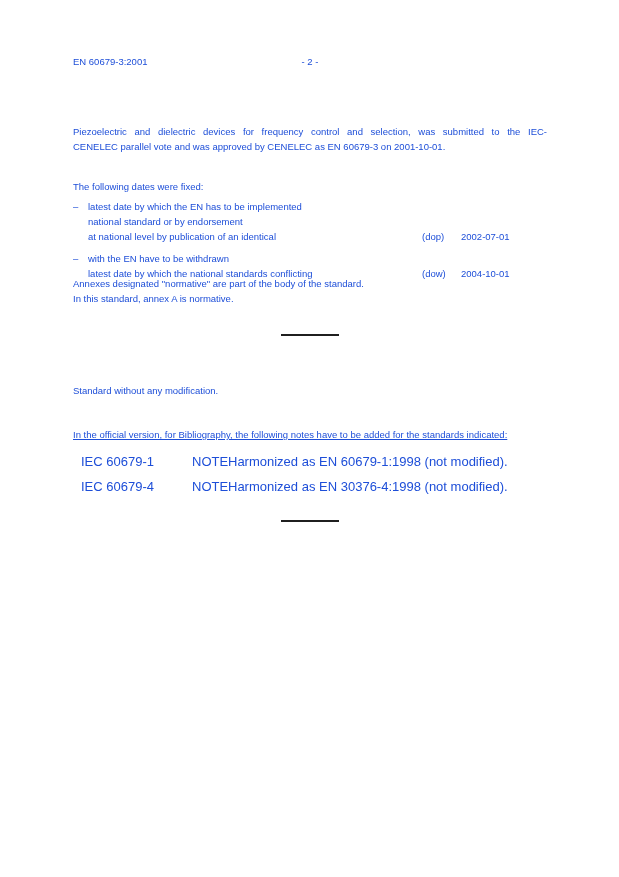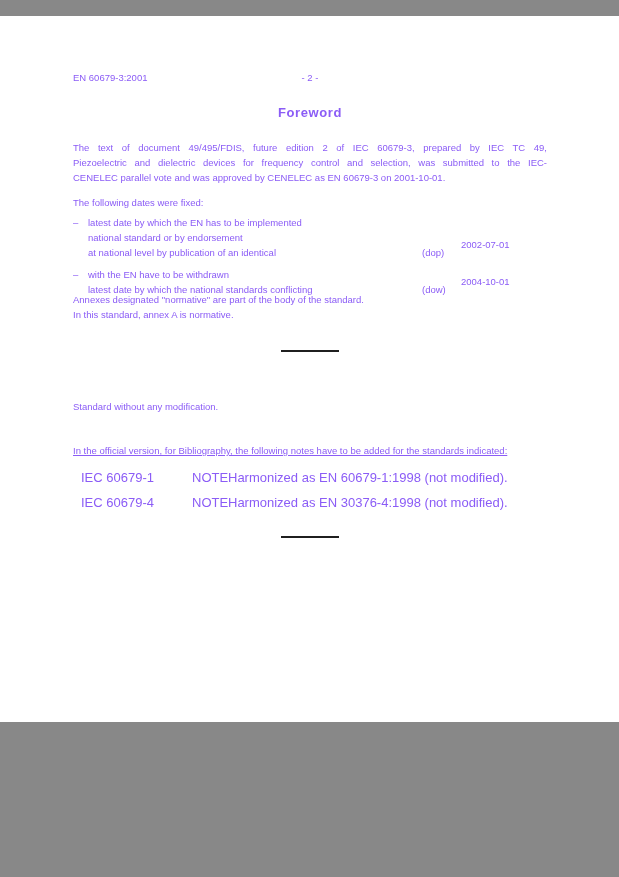--- a/index.html
+++ b/index.html
@@ -1,23 +1,23 @@
 <!DOCTYPE html>
 <html><head>
 <meta charset="utf-8">
 <style>
   html, body { margin: 0; padding: 0; background: #888; }
   .page {
     position: relative;
     width: 619px;
-    height: 706px;
-    margin: 16px auto;
+    height: 877px;
+    margin: 0 auto;
     background: #ffffff;
     font-family: "Liberation Sans", "DejaVu Sans", sans-serif;
-    color: #8b5cf6;
+    color: #1d4ed8;
     overflow: hidden;
   }
   .abs { position: absolute; }
   .body-text { font-size: 9.5px; line-height: 15px; }
   .note-text-size { font-size: 13px; line-height: 15px; }
   .content { left: 73px; width: 474px; }
 
   
   .pg-header { top: 54px; height: 15px; }
   .pg-num { position: absolute; left: 0; width: 474px; text-align: center; top: 0; }
@@ -35,21 +35,21 @@
 
   
   .ln { display: block; height: 15px; }
   .jl { text-align: justify; overflow: hidden; }
   .jl::after { content: ""; display: inline-block; width: 100%; height: 0; }
 
   
   .date-item { padding-left: 15px; }
   .date-item .marker { position: absolute; left: 0; top: 0; }
   .date-item .code { position: absolute; left: 349px; bottom: 0; }
-  .date-item .date { position: absolute; left: 388px; bottom: 8px; }
+  .date-item .date { position: absolute; left: 388px; bottom: 0; }
 
   
   .note-row { left: 81px; width: 466px; height: 15px; }
   .note-row .std { position: absolute; left: 0; top: 0; }
   .note-row .note-label { position: absolute; left: 111px; top: 0; }
   .note-row .note-body { position: absolute; left: 147px; top: 0; white-space: nowrap; }
 
   
   .separator {
     left: 50%;
@@ -63,24 +63,22 @@
 </head>
 <body>
 
 <div class="page">
 
   <div class="abs content pg-header body-text">
     <span class="doc-ref">EN 60679-3:2001</span>
     <span class="pg-num">- 2 -</span>
   </div>
 
-  <div class="abs sec-title" style="top:89px">Foreword</div>
 
   <div class="abs content body-text" style="top:124px">
-    <span class="ln jl">The text of document 49/495/FDIS, future edition 2 of IEC 60679-3, prepared by IEC TC 49,</span>
     <span class="ln jl">Piezoelectric and dielectric devices for frequency control and selection, was submitted to the IEC-</span>
     <span class="ln">CENELEC parallel vote and was approved by CENELEC as EN 60679-3 on 2001-10-01.</span>
   </div>
 
   <div class="abs content body-text" style="top:179px">The following dates were fixed:</div>
 
   <div class="abs content body-text date-item" style="top:199px">
     <span class="marker">–</span>
     <span class="ln">latest date by which the EN has to be implemented</span>
     <span class="ln">national standard or by endorsement</span>

